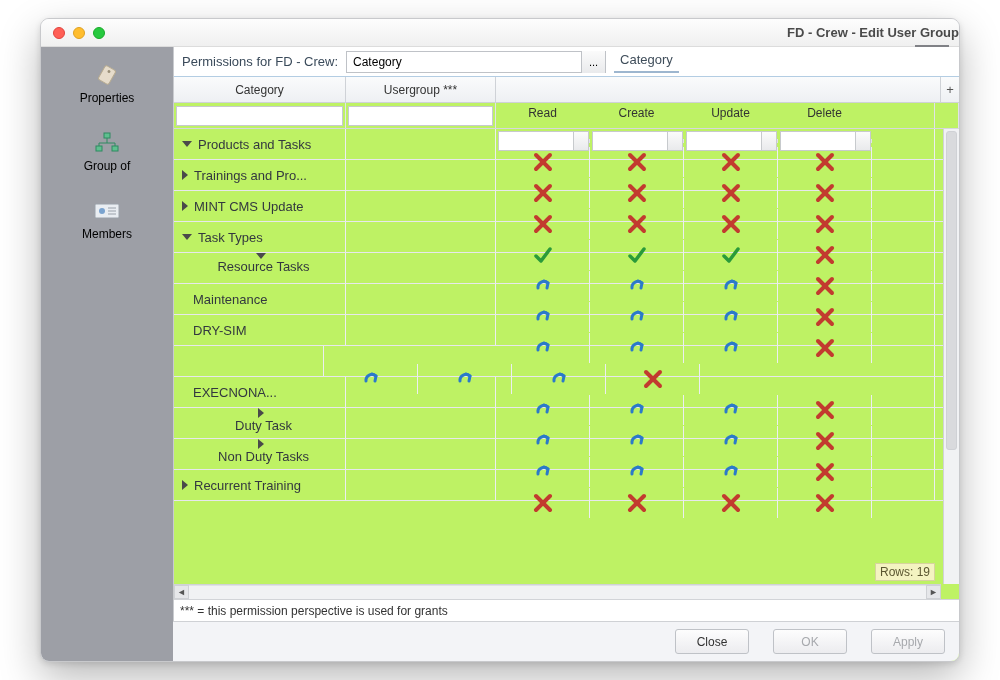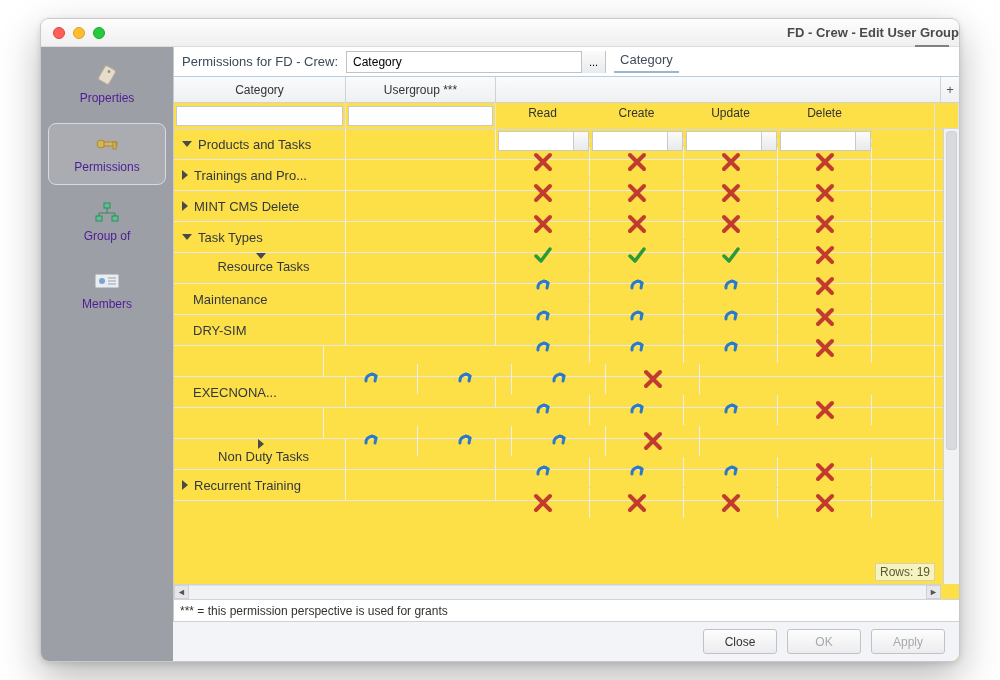--- a/index.html
+++ b/index.html
@@ -44,42 +44,42 @@
   .sidebar {
     width: 132px;
     background: #9d9fa6;
     display: flex; flex-direction: column;
     align-items: center;
     padding-top: 8px;
   }
   .side-item {
     width: 118px;
     text-align: center;
-    color: #4c1d95;
+    color: #000000;
     font-size: 12px;
     padding: 8px 4px 10px 4px;
     border-radius: 8px;
     margin-bottom: 8px;
     cursor: default;
   }
   .side-item.active {
     background: rgba(255,255,255,0.14);
     border: 1px solid #d7dbe1;
   }
   .side-icon {
     display: block;
     margin: 0 auto 4px auto;
     width: 28px; height: 24px;
     position: relative;
   }
 
   .content {
     flex: 1;
     display: flex; flex-direction: column;
-    background: #fde047;
+    background: #bef264;
     border-left: 1px solid #c9cbcf;
     position: relative;
   }
   .grab-tab {
     position: absolute;
     right: 10px; top: -2px;
     width: 34px; height: 16px;
     background: #808186;
     border-radius: 0 0 5px 5px;
   }
@@ -229,21 +229,21 @@
     padding: 1px 4px;
   }
 
   .buttonbar {
     position: absolute;
     right: 0; left: 132px; bottom: 0;
     height: 40px;
     border-top: 1px solid #cfd1d5;
     background: #f3f4f7;
     display: flex; justify-content: flex-end; align-items: center;
-    gap: 10px; padding-right: 14px;
+    gap: 24px; padding-right: 14px;
   }
   .btn {
     min-width: 74px; height: 25px;
     background: linear-gradient(#fdfdfd,#ececef);
     border: 1px solid #bfc2c7; border-radius: 3px;
     font-size: 12px; color: #333;
     display: flex; align-items: center; justify-content: center;
     cursor: pointer;
   }
   .btn.disabled { color: #a7a9ad; }
@@ -291,30 +291,20 @@
       <div class="side-item">
         <span class="side-icon">
           <svg width="28" height="24">
               <g transform="rotate(30 14 12)">
                 <rect x="8" y="4" width="12" height="16" rx="2" fill="#e6dccb" stroke="#b7ab91"></rect>
                 <circle cx="14" cy="8" r="1.5" fill="#9a8f78"></circle>
               </g>
             </svg>
         </span>
         <span>Properties</span>
-      </div>
-      <div class="side-item active">
-        <span class="side-icon">
-          <svg width="28" height="24">
-              <circle cx="8" cy="12" r="4" fill="#d6b45a" stroke="#a88930"></circle>
-              <rect x="11" y="10" width="13" height="4" fill="#d6b45a" stroke="#a88930"></rect>
-              <rect x="20" y="10" width="3" height="7" fill="#d6b45a" stroke="#a88930"></rect>
-            </svg>
-        </span>
-        <span>Permissions</span>
       </div>
       <div class="side-item">
         <span class="side-icon">
           <svg width="28" height="24">
               <rect x="11" y="2" width="6" height="5" fill="#5fbf8f" stroke="#2f8a60"></rect>
               <rect x="3" y="15" width="6" height="5" fill="#5fbf8f" stroke="#2f8a60"></rect>
               <rect x="19" y="15" width="6" height="5" fill="#5fbf8f" stroke="#2f8a60"></rect>
               <path d="M14 7 V12 M14 12 H6 V15 M14 12 H22 V15" stroke="#2f8a60" fill="none"></path>
             </svg>
         </span>
@@ -440,21 +430,21 @@
                   <svg class="perm" viewBox="0 0 20 20">
                     <use href="#ic-deny"></use>
                   </svg>
                 </div>
                 <div class="cell" style="flex:1"></div>
                 <div class="cell c-gut"></div>
               </div>
               <div class="row">
                 <div class="cell catcell c-cat indent-1">
                   <span class="tree-toggle tri-right"></span>
-                  <span>MINT CMS Delete</span>
+                  <span>MINT CMS Update</span>
                 </div>
                 <div class="cell c-grp"></div>
                 <div class="cell pcell c-p">
                   <svg class="perm" viewBox="0 0 20 20">
                     <use href="#ic-deny"></use>
                   </svg>
                 </div>
                 <div class="cell pcell c-p">
                   <svg class="perm" viewBox="0 0 20 20">
                     <use href="#ic-deny"></use>
@@ -637,20 +627,24 @@
                 </div>
                 <div class="cell pcell c-p">
                   <svg class="perm" viewBox="0 0 20 20">
                     <use href="#ic-deny"></use>
                   </svg>
                 </div>
                 <div class="cell" style="flex:1"></div>
                 <div class="cell c-gut"></div>
               </div>
               <div class="row">
+                <div class="cell catcell c-cat indent-2">
+                  <span class="tree-toggle tri-right"></span>
+                  <span>Duty Task</span>
+                </div>
                 <div class="cell c-grp"></div>
                 <div class="cell pcell c-p">
                   <svg class="perm" viewBox="0 0 20 20">
                     <use href="#ic-inherit"></use>
                   </svg>
                 </div>
                 <div class="cell pcell c-p">
                   <svg class="perm" viewBox="0 0 20 20">
                     <use href="#ic-inherit"></use>
                   </svg>

